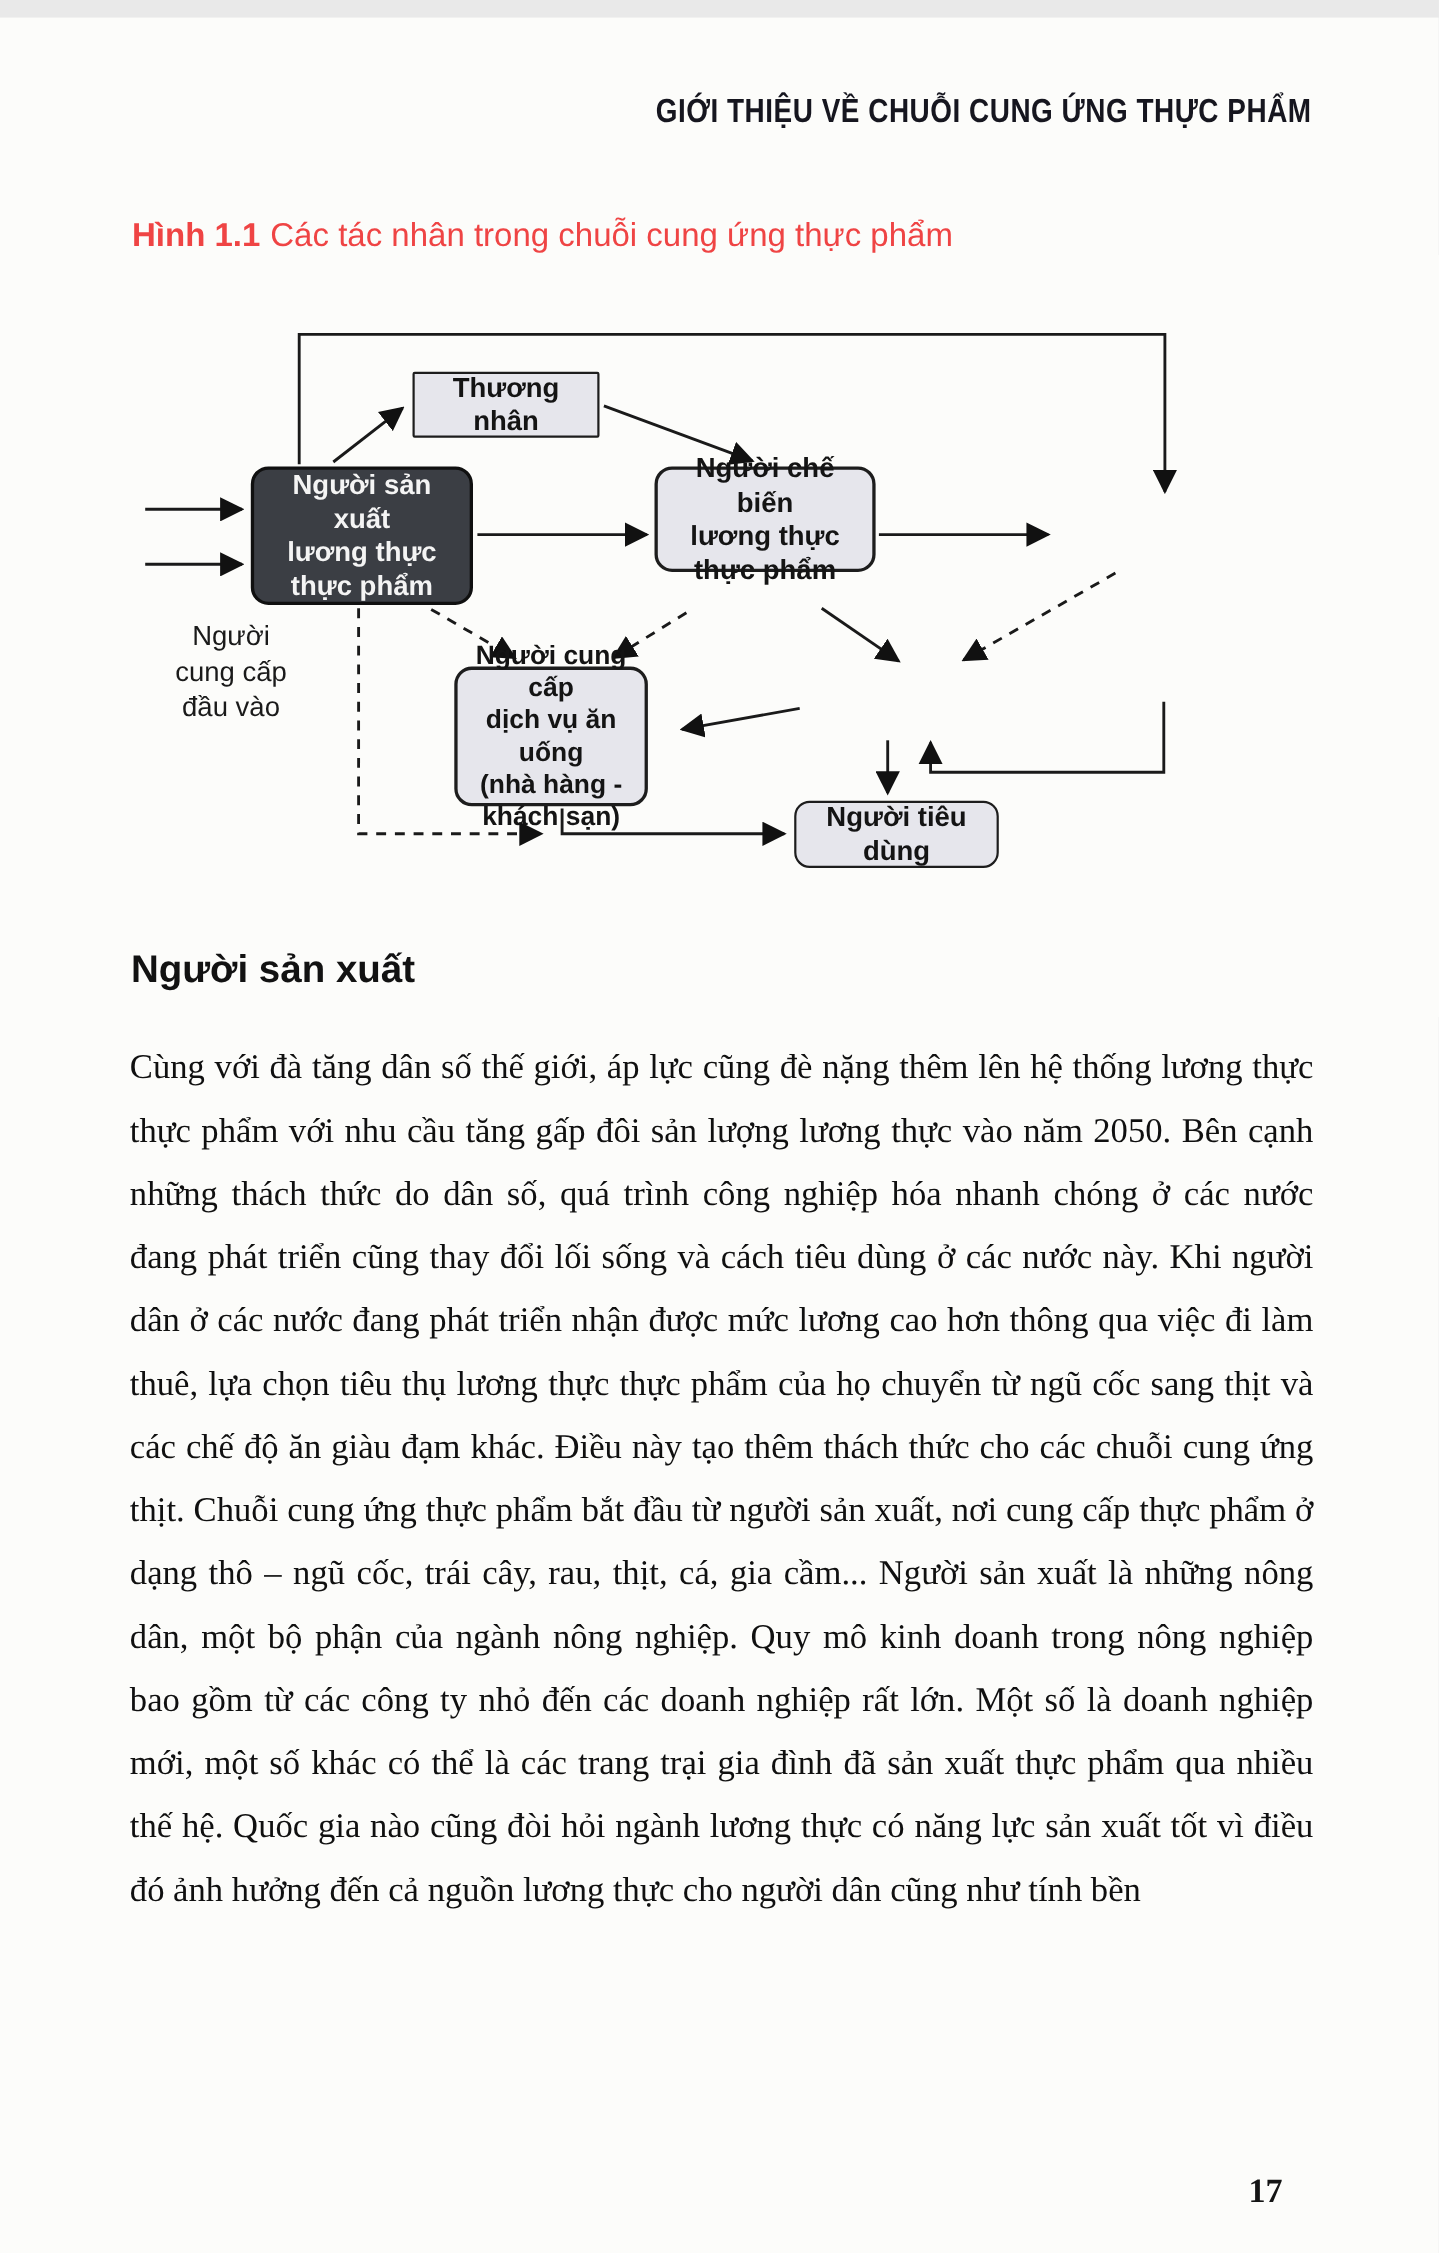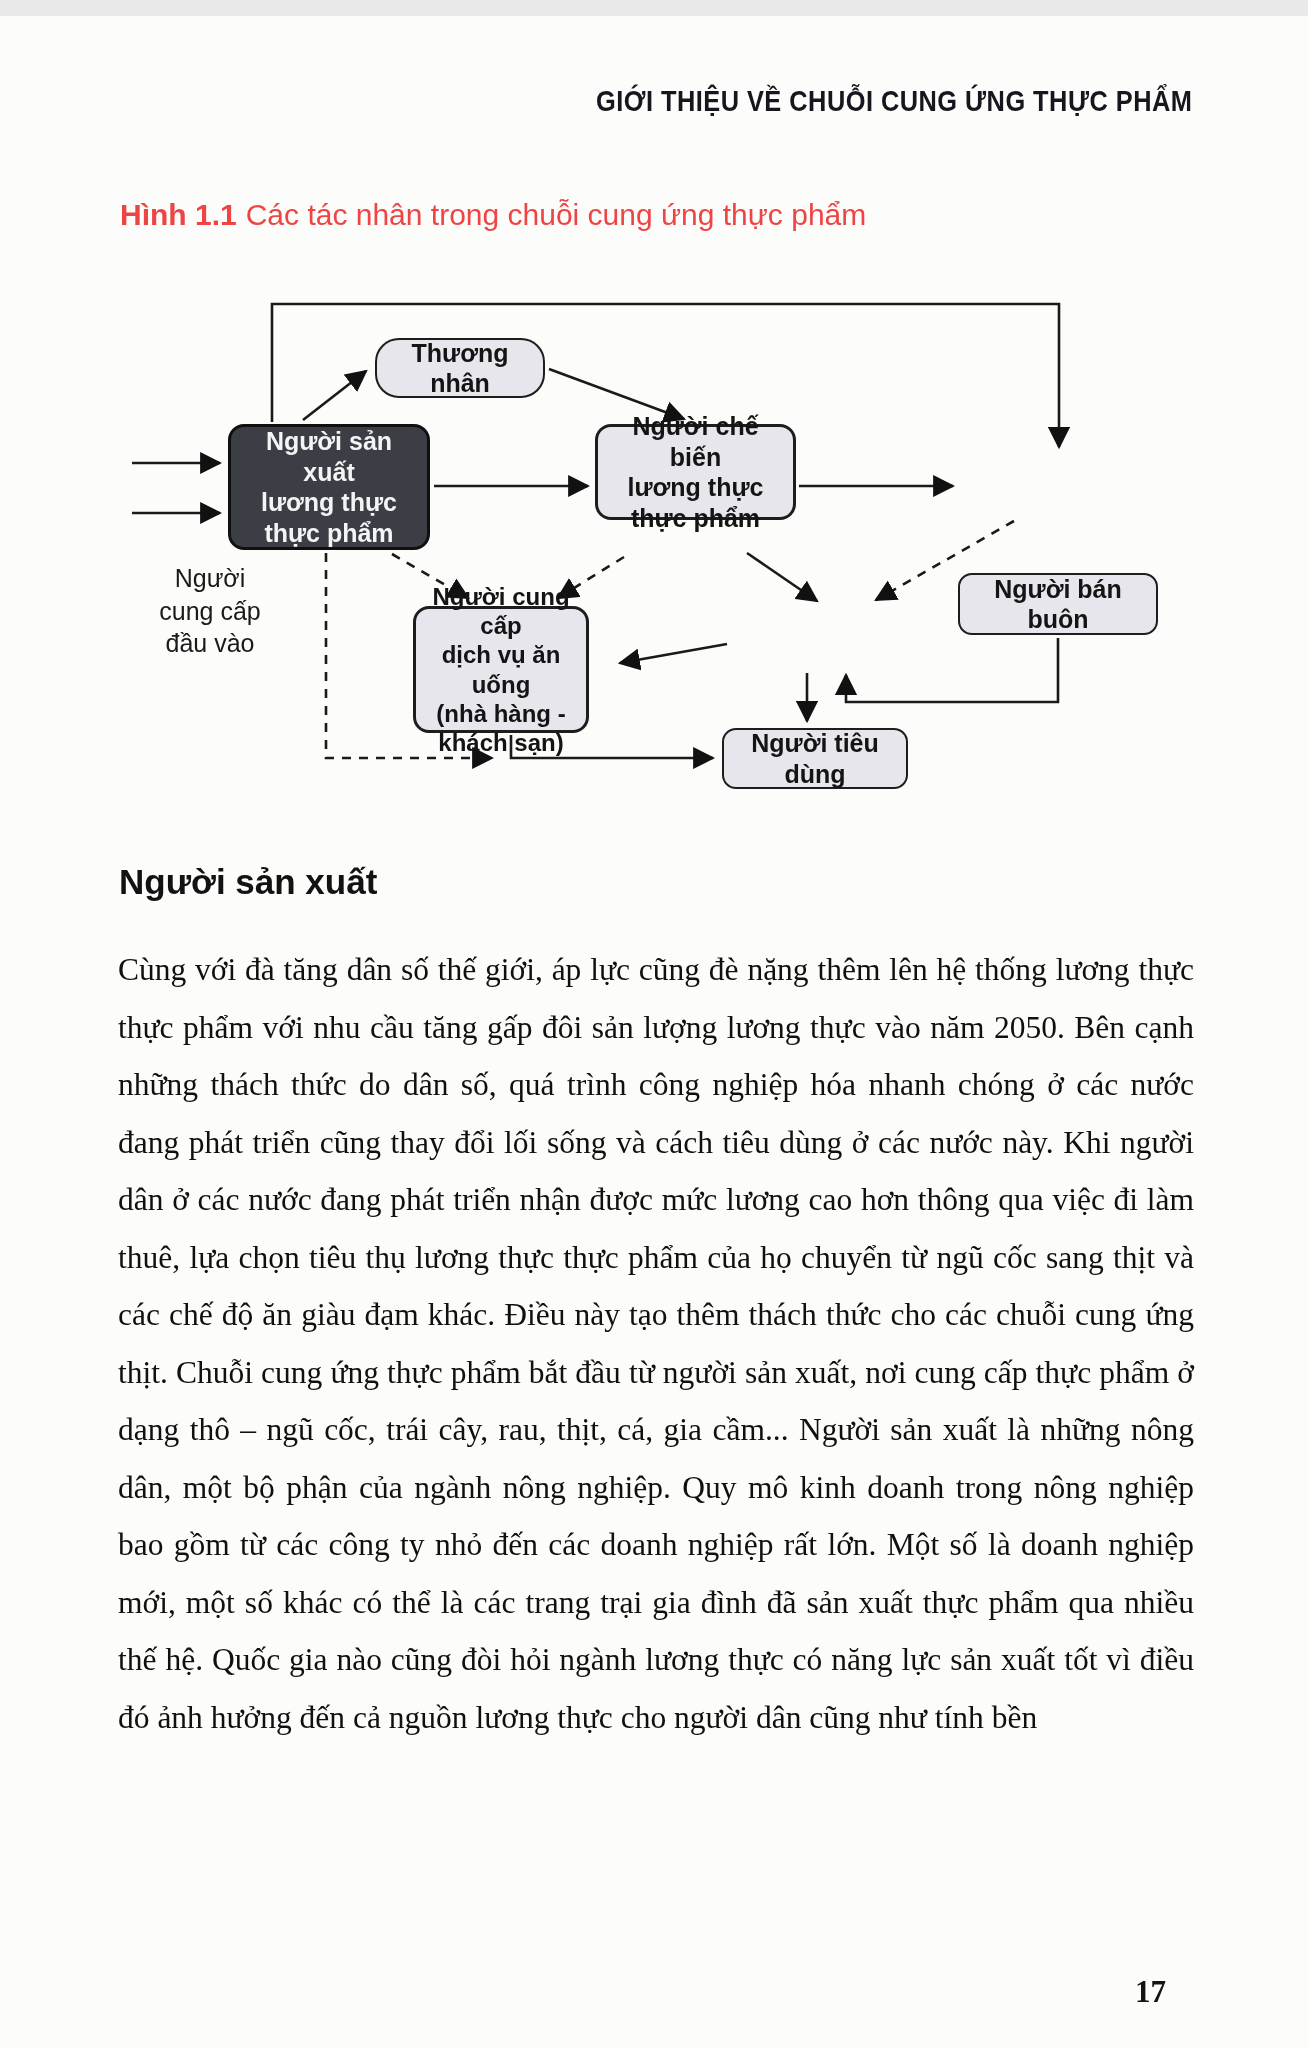--- a/index.html
+++ b/index.html
@@ -97,40 +97,37 @@
 
         <g stroke-dasharray="9 8">
           <path d="M392,538 L468,582" marker-end="url(#ah)"></path>
           <path d="M624,541 L558,582" marker-end="url(#ah)"></path>
           <path d="M1014,505 L876,584" marker-end="url(#ah)"></path>
           <path d="M326,537 L326,742 L492,742" marker-end="url(#ah)"></path>
         </g>
       </g>
     </svg>
 
-    <div class="node" style="left:375px;top:322px;width:170px;height:60px;border-radius:24px;border-width:2.5px;">
+    <div class="node" style="left:375px;top:322px;width:170px;height:60px;border-radius:2px;border-width:2.5px;">
       <div>Thương nhân</div>
     </div>
 
     <div class="node dark" style="left:228px;top:408px;width:202px;height:126px;">
       <div>Người sản xuất</div>
       <div>lương thực</div>
       <div>thực phẩm</div>
     </div>
 
     <div class="node" style="left:595px;top:408px;width:201px;height:96px;">
       <div>Người chế biến</div>
       <div>lương thực</div>
       <div>thực phẩm</div>
     </div>
 
 
-    <div class="node" style="left:958px;top:557px;width:200px;height:62px;border-radius:14px;border-width:2.5px;">
-      <div>Người bán buôn</div>
-    </div>
 
 
     <div class="node" style="left:413px;top:590px;width:176px;height:127px;font-size:24px;">
       <div>Người cung cấp</div>
       <div>dịch vụ ăn uống</div>
       <div>(nhà hàng -</div>
       <div>khách sạn)</div>
     </div>
 
     <div class="node" style="left:722px;top:712px;width:186px;height:61px;border-radius:14px;border-width:2.5px;">

